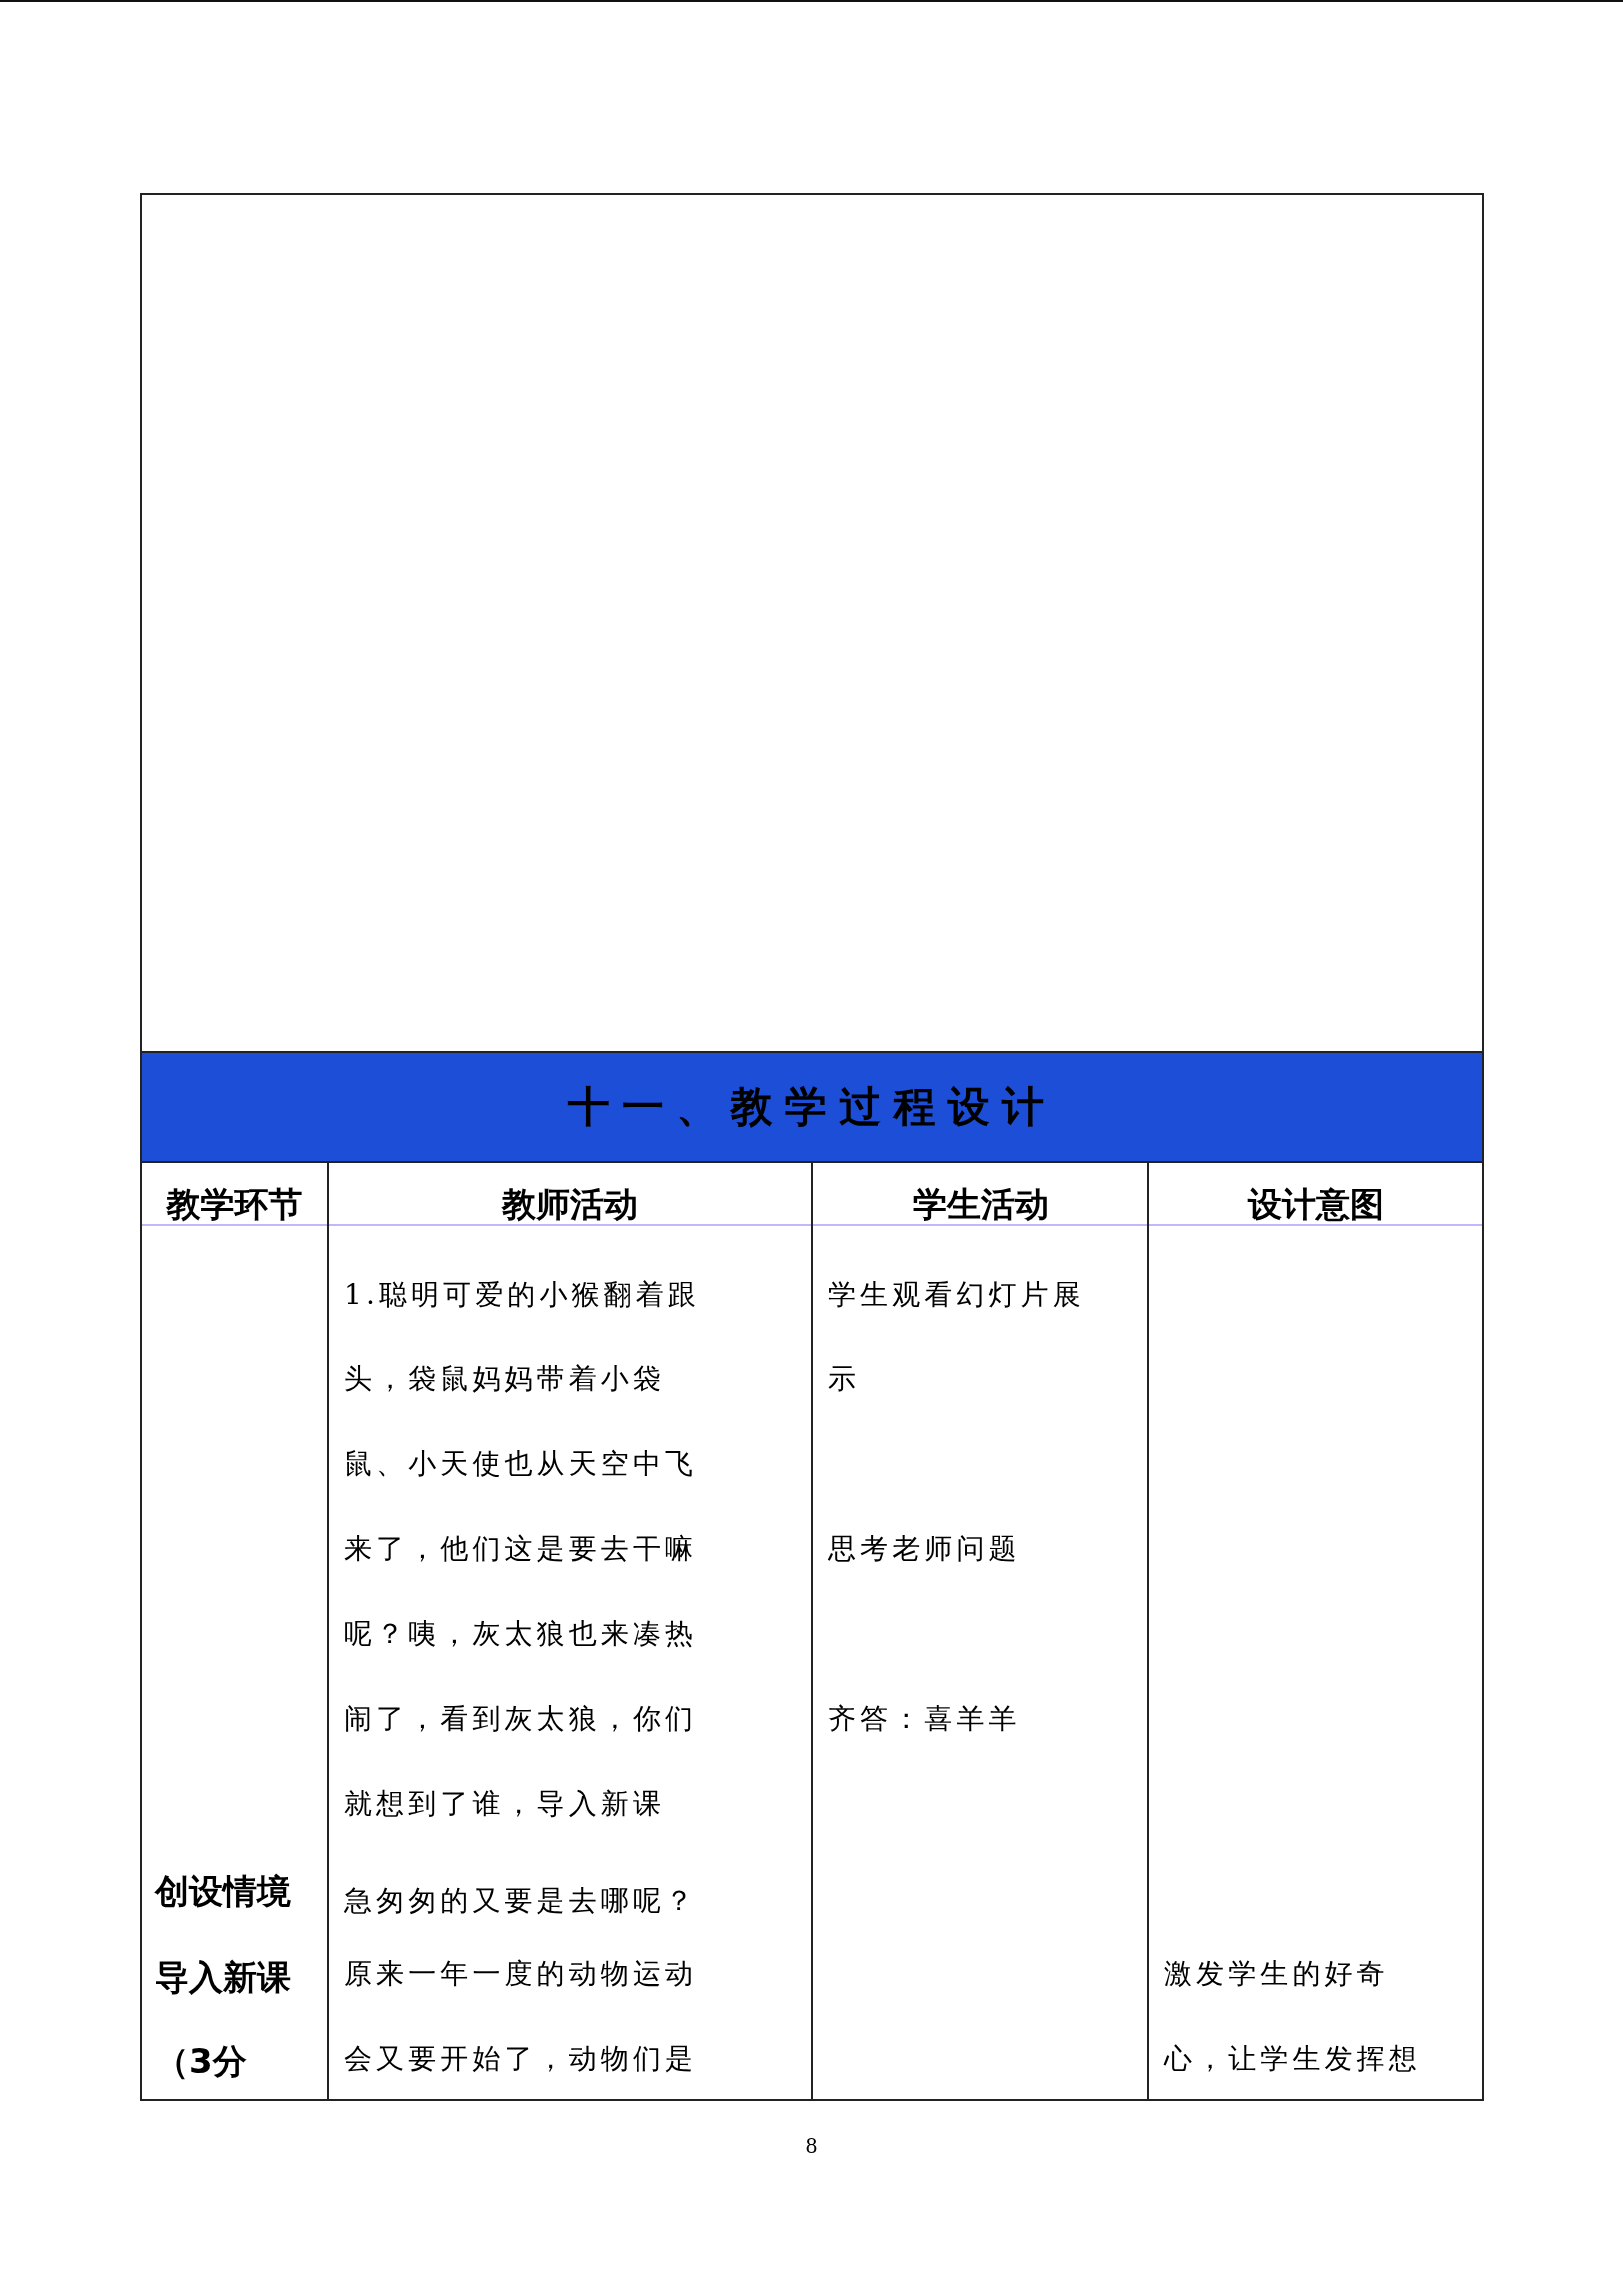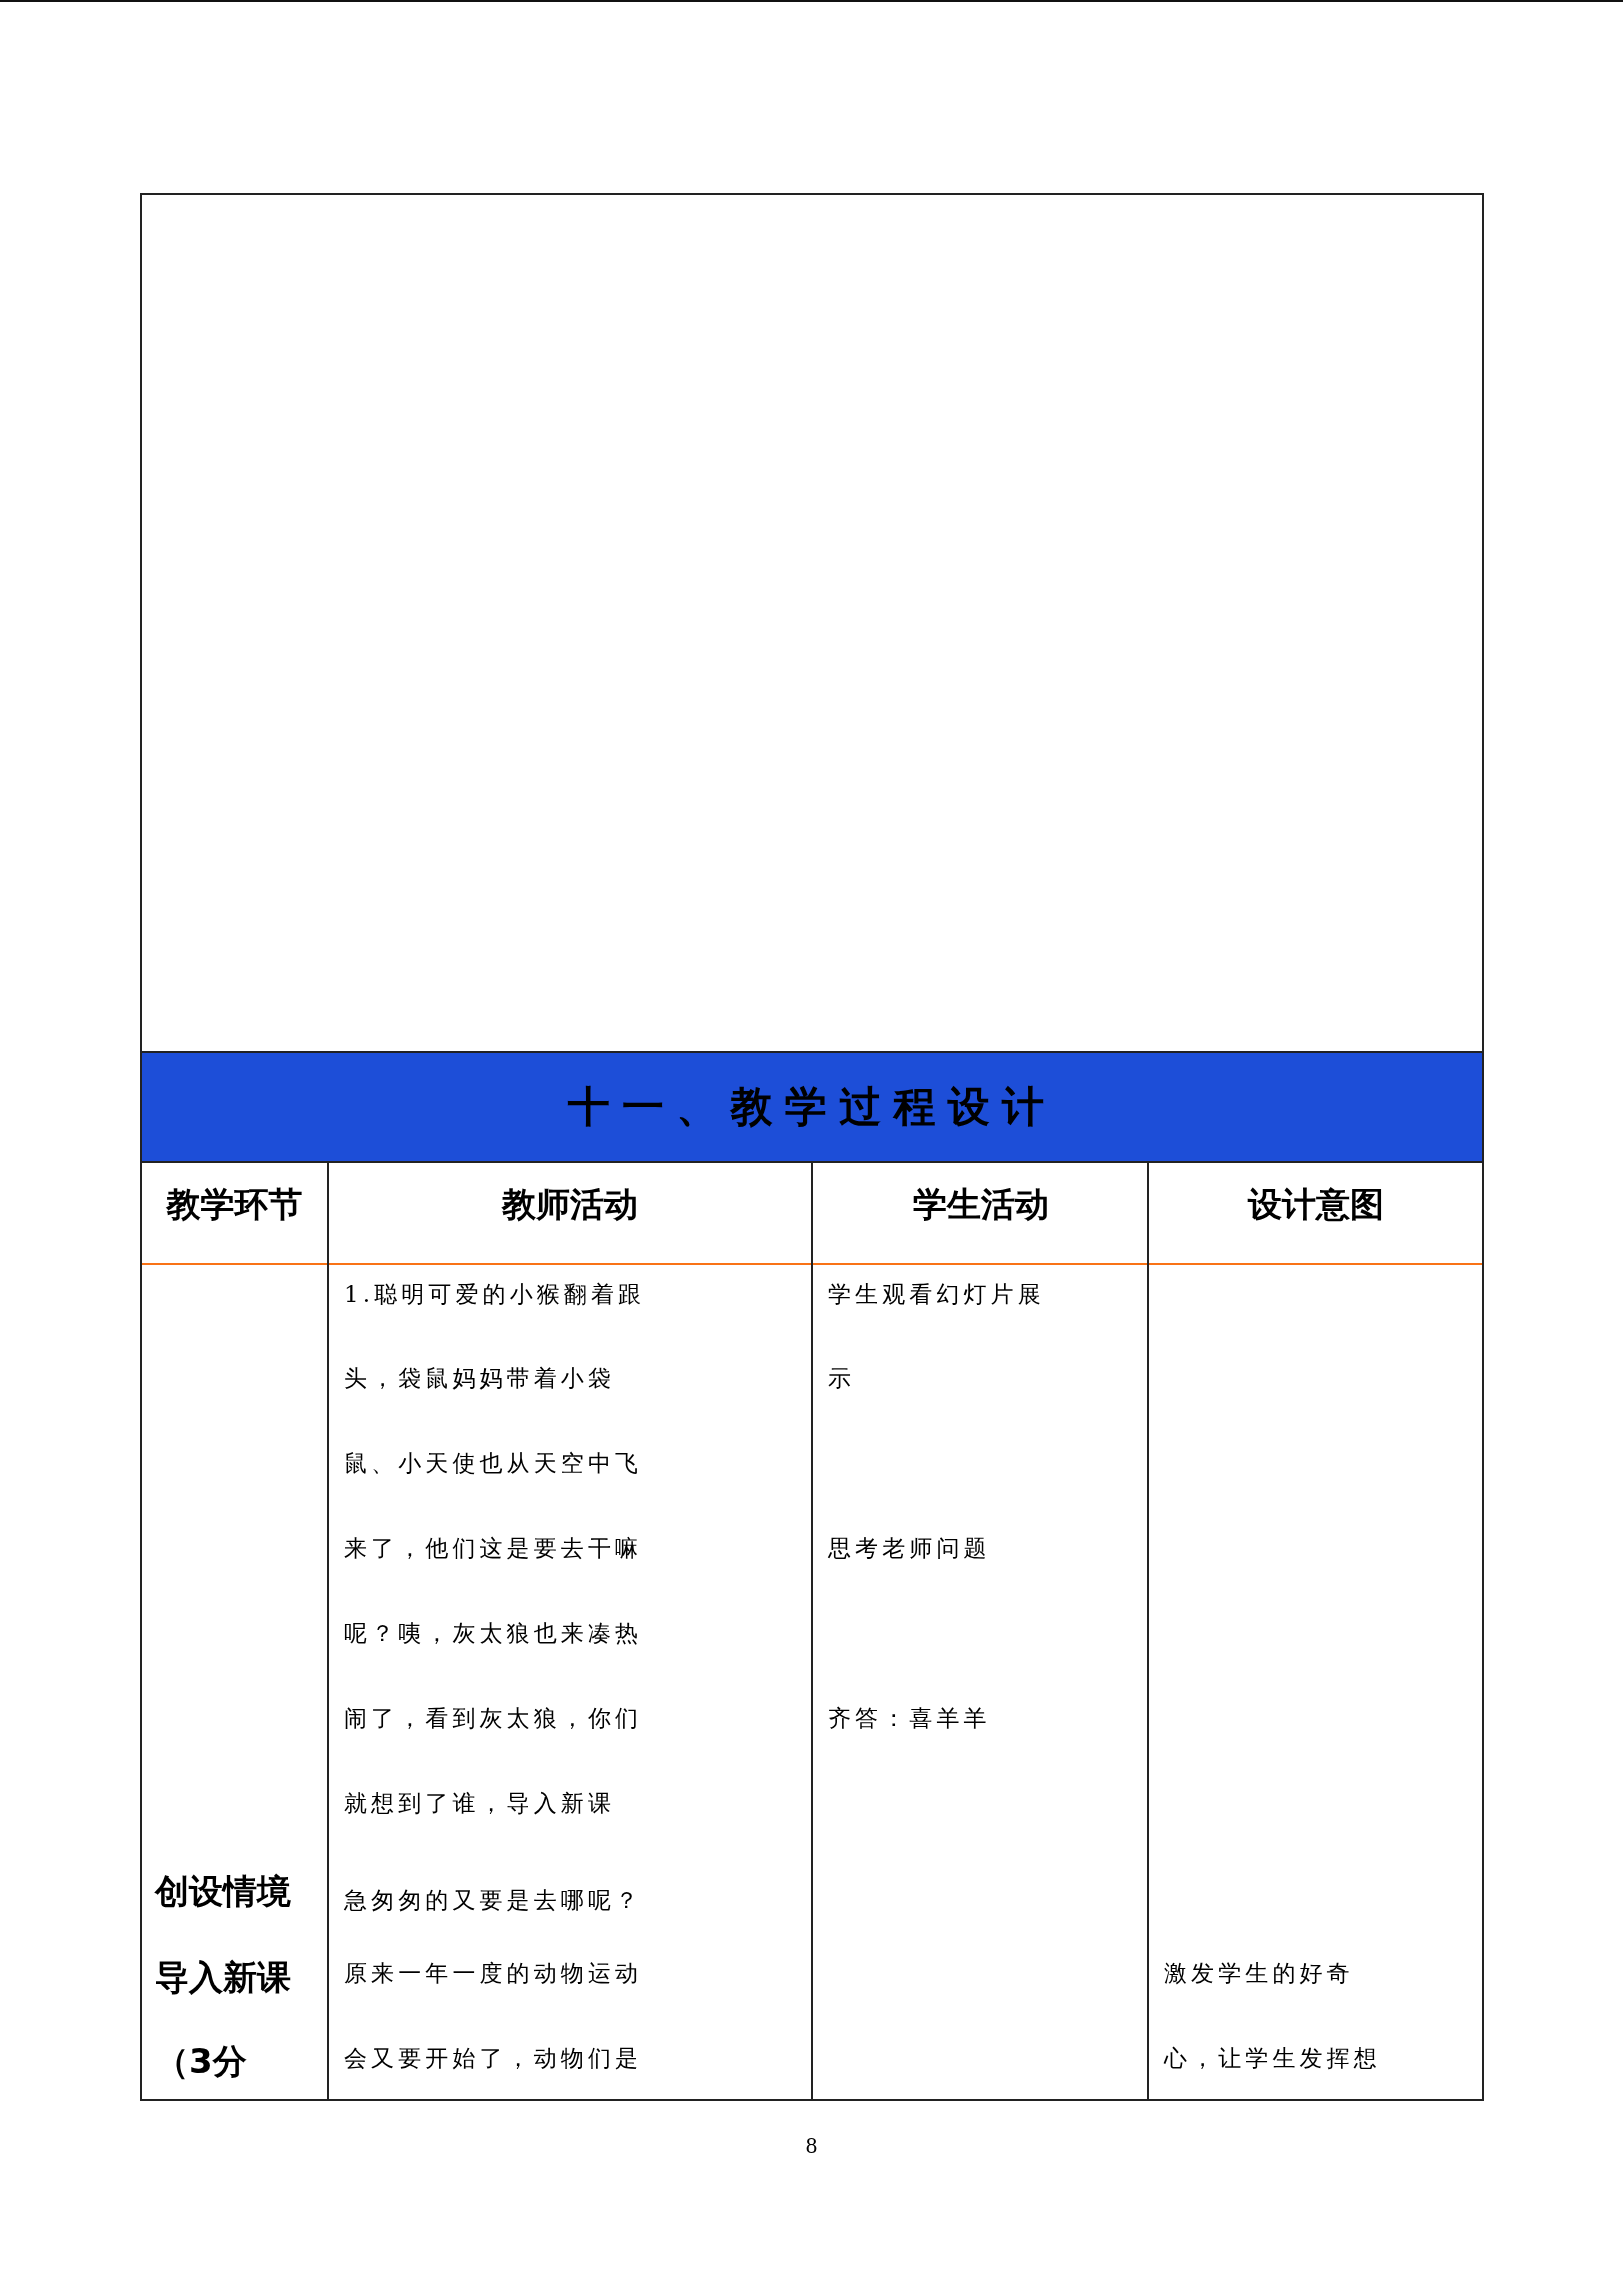--- a/index.html
+++ b/index.html
@@ -48,40 +48,40 @@
     }
     .title-text {
       font-family: "DejaVu Sans", "Liberation Sans", sans-serif;
       font-weight: bold;
       font-size: 42px;
       letter-spacing: 12.3px;
     }
     .header-row {
       position: absolute;
       left: 142px; top: 1162px;
-      width: 1340px; height: 103px;
-      border-bottom: 2px solid #f97316;
+      width: 1340px; height: 64px;
+      border-bottom: 2px solid #c4b5fd;
       box-sizing: border-box;
     }
     .hcell {
       position: absolute;
       top: 0; height: 85px;
       display: flex; align-items: center; justify-content: center;
       font-family: "DejaVu Sans", "Liberation Sans", sans-serif;
       font-weight: bold;
       font-size: 34px;
     }
     .vline {
       position: absolute;
       width: 2px;
       background: #222;
     }
     .body-line {
       position: absolute;
-      font-size: 23px;
+      font-size: 28px;
       line-height: 41px;
       white-space: nowrap;
       letter-spacing: 4.1px;
     }
     .label-line {
       position: absolute;
       font-family: "DejaVu Sans", "Liberation Sans", sans-serif;
       font-weight: bold;
       font-size: 34px;
       line-height: 41px;

